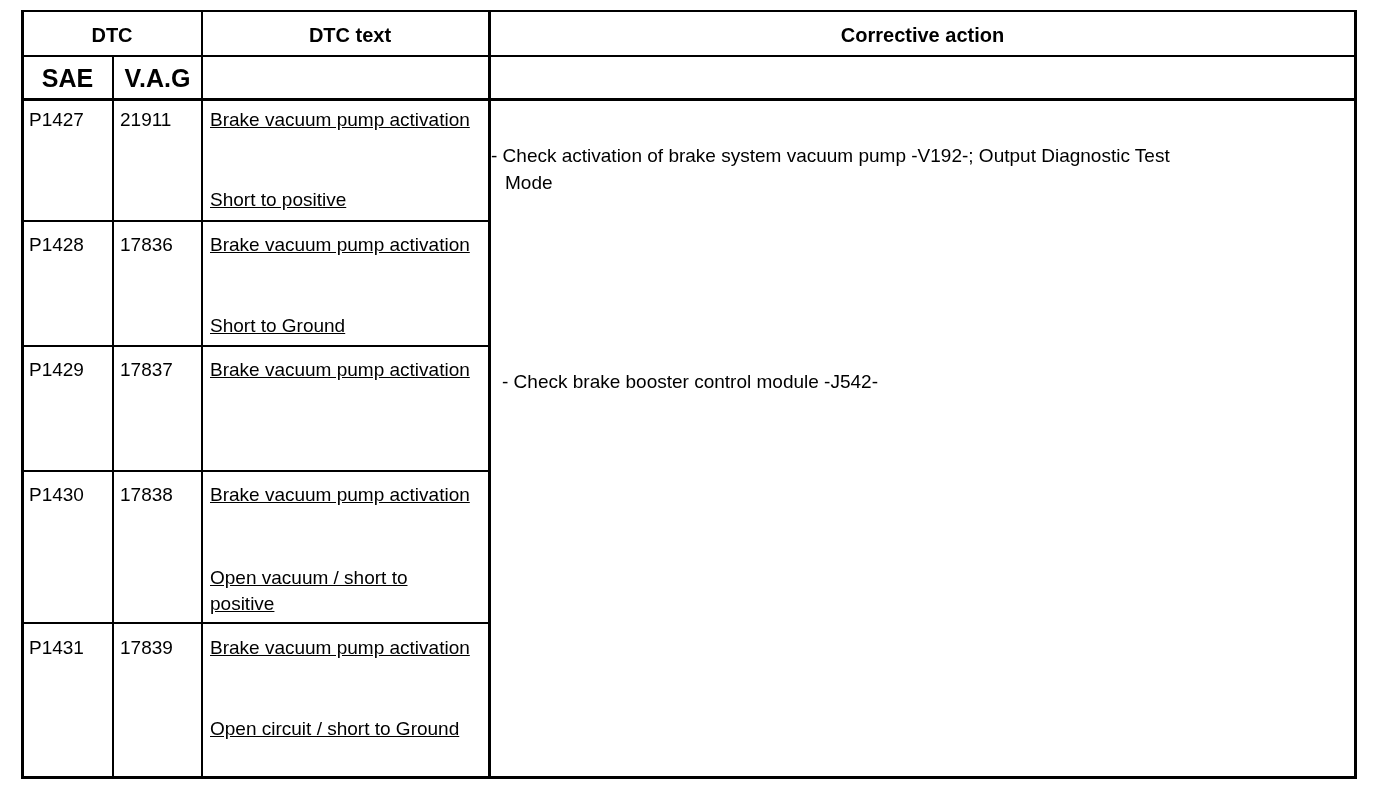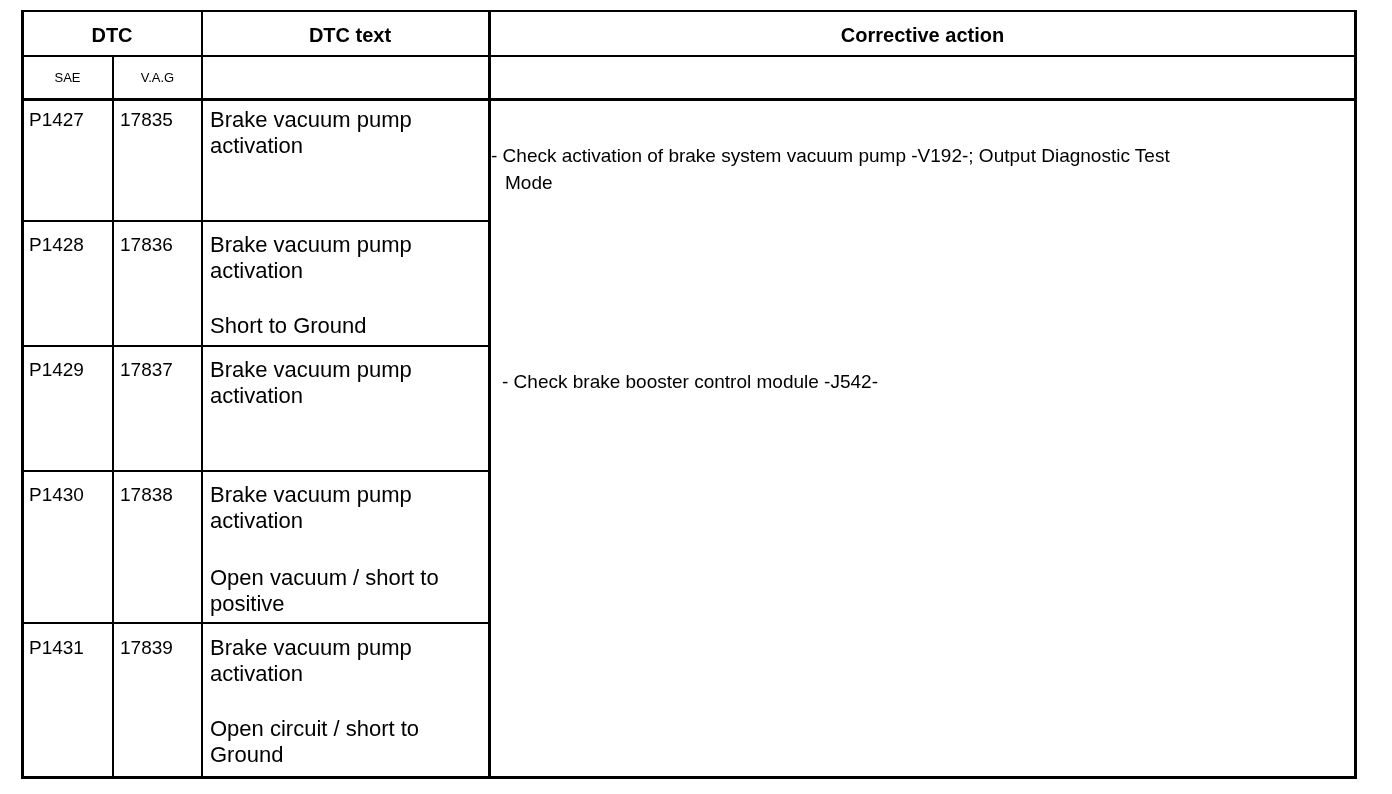--- a/index.html
+++ b/index.html
@@ -45,27 +45,28 @@
     box-sizing: border-box;
     font-size: 19px;
     line-height: 26px;
     white-space: pre-line;
   }
   .hdr {
     font-weight: bold;
     text-align: center;
   }
   .hdr-main { font-size: 20px; }
-  .hdr-sub  { font-weight: normal; font-size: 13px; }
+  .hdr-sub  { font-weight: bold; font-size: 25px; }
 
   .code { font-size: 19px; }
 
   .dtc-text {
-    font-size: 22px;
+    font-size: 19px;
     line-height: 26px;
+    text-decoration: underline;
   }
 
   .corrective {
     font-size: 19px;
     line-height: 27px;
     padding-left: 14px;
     text-indent: -14px;
   }
 </style>
 </head>
@@ -96,22 +97,23 @@
     <div class="cell hdr hdr-main" style="left:2px;   top:12px; width:178px;">DTC</div>
     <div class="cell hdr hdr-main" style="left:183px; top:12px; width:284px;padding-left:8px;">DTC text</div>
     <div class="cell hdr hdr-main" style="left:470px; top:12px; width:863px;">Corrective action</div>
 
     <div class="cell hdr hdr-sub" style="left:2px;   top:55px; width:89px;">SAE</div>
     <div class="cell hdr hdr-sub" style="left:93px;  top:55px; width:87px;">V.A.G</div>
     <div class="cell hdr hdr-sub" style="left:183px; top:55px; width:284px;"></div>
     <div class="cell hdr hdr-sub" style="left:470px; top:55px; width:863px;"></div>
 
     <div class="cell code" style="left:8px;   top:97px; width:83px;">P1427</div>
-    <div class="cell code" style="left:99px;  top:97px; width:81px;">17835</div>
+    <div class="cell code" style="left:99px;  top:97px; width:81px;">21911</div>
     <div class="cell dtc-text" style="left:189px; top:97px; width:272px;">Brake vacuum pump activation</div>
+    <div class="cell dtc-text" style="left:189px; top:177px; width:272px;">Short to positive</div>
 
     <div class="cell code" style="left:8px;   top:222px; width:83px;">P1428</div>
     <div class="cell code" style="left:99px;  top:222px; width:81px;">17836</div>
     <div class="cell dtc-text" style="left:189px; top:222px; width:272px;">Brake vacuum pump activation</div>
     <div class="cell dtc-text" style="left:189px; top:303px; width:272px;">Short to Ground</div>
 
     <div class="cell code" style="left:8px;   top:347px; width:83px;">P1429</div>
     <div class="cell code" style="left:99px;  top:347px; width:81px;">17837</div>
     <div class="cell dtc-text" style="left:189px; top:347px; width:272px;">Brake vacuum pump activation</div>
 

